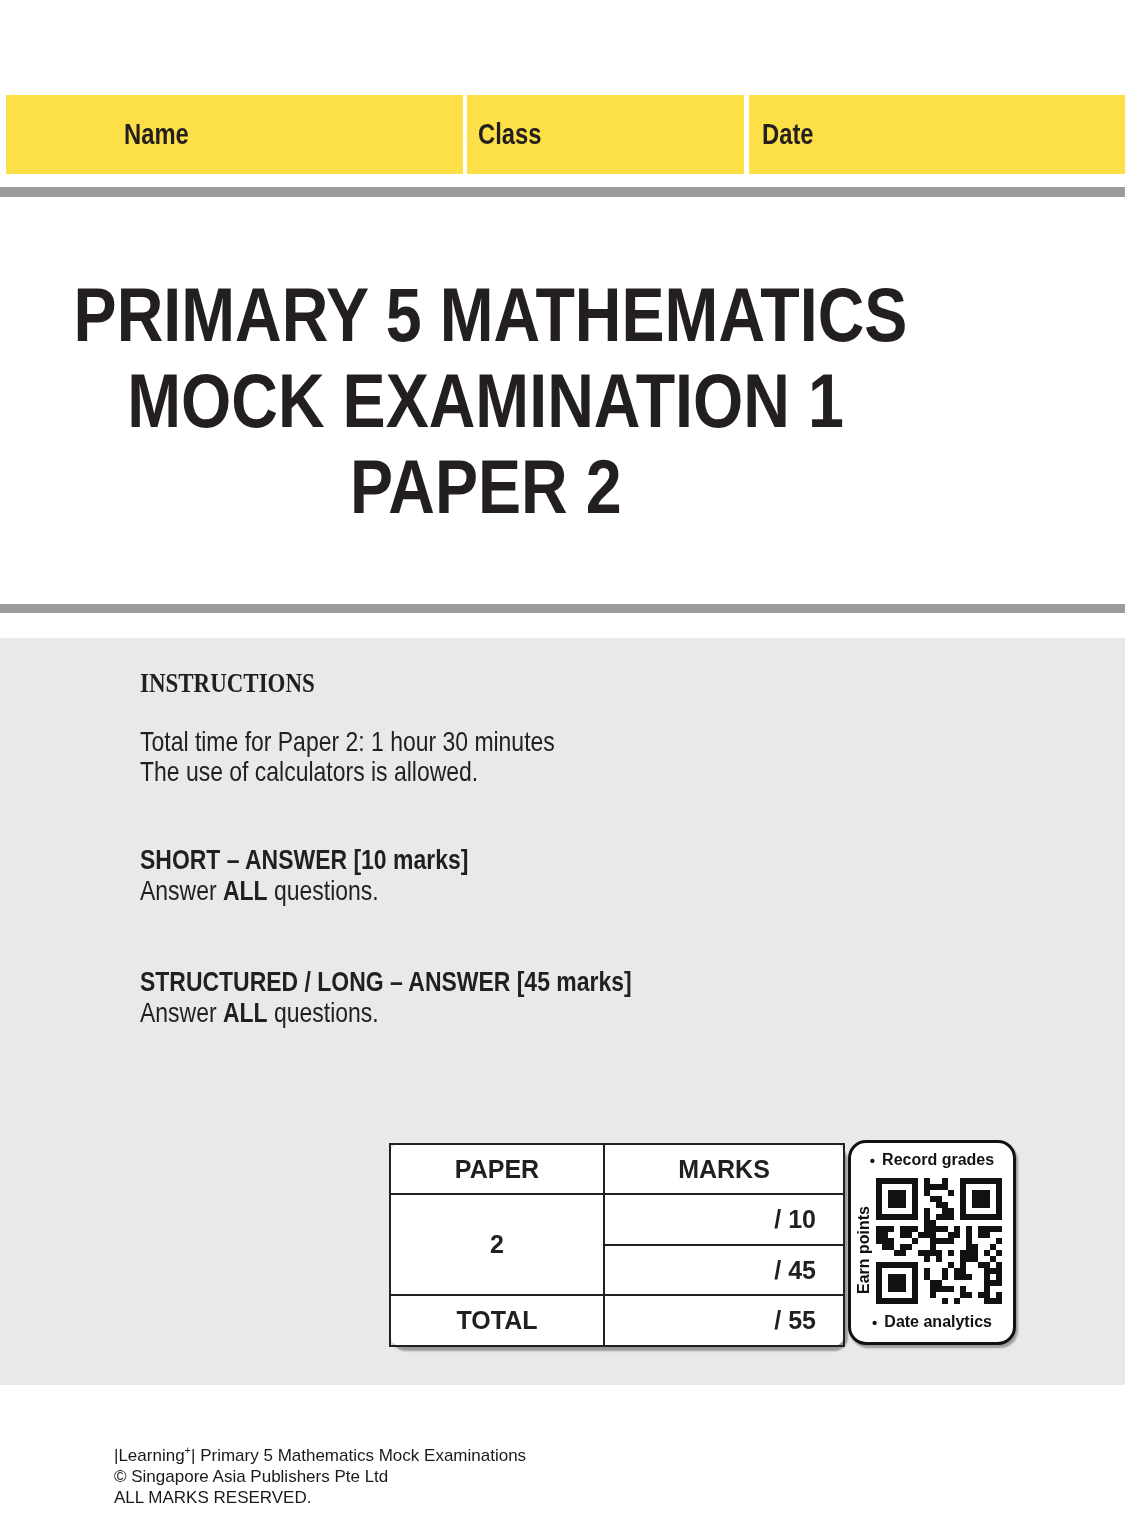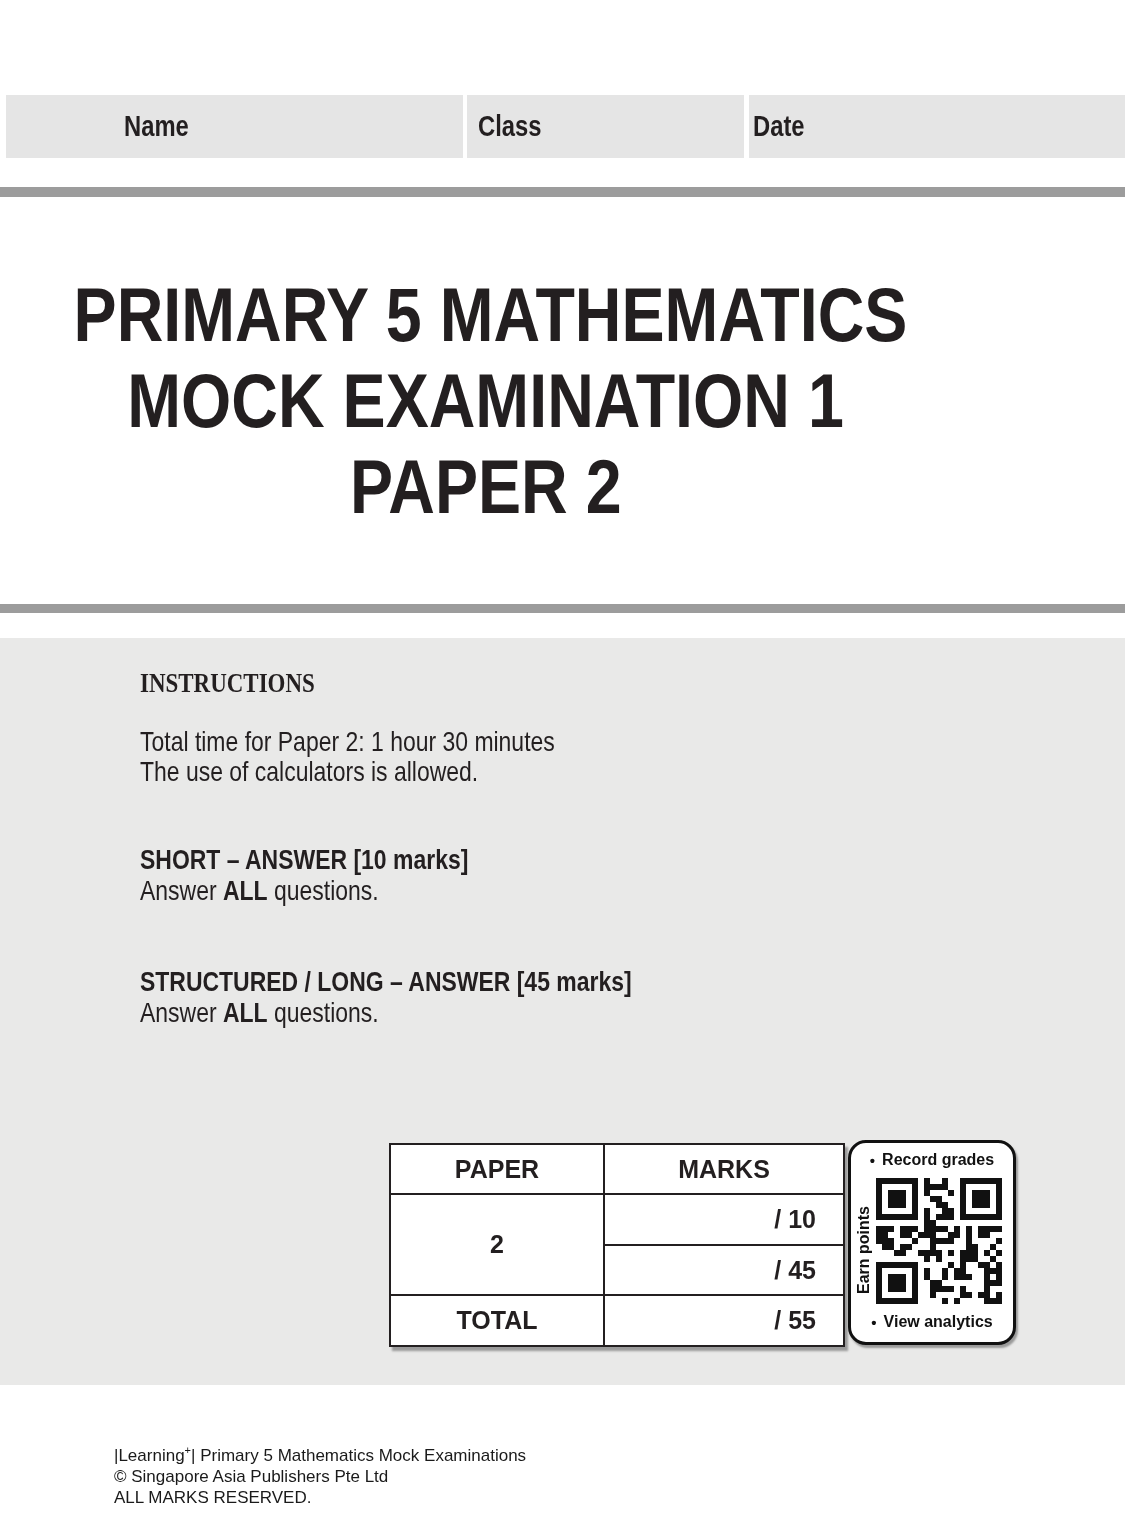--- a/index.html
+++ b/index.html
@@ -5,25 +5,25 @@
   html,body{margin:0;padding:0;background:#ffffff;}
   .page{
     position:relative;width:1125px;height:1538px;background:#ffffff;
     font-family:"Liberation Sans",sans-serif;color:#231f20;overflow:hidden;
   }
   
   .cond{display:inline-block;transform:scaleX(.82);transform-origin:0 50%;white-space:nowrap;}
   .cond-c{display:inline-block;transform:scaleX(.85);transform-origin:50% 50%;white-space:nowrap;}
 
   
-  .hdr-field{position:absolute;top:95px;height:63px;background:#e5e5e5;display:flex;align-items:center;}
+  .hdr-field{position:absolute;top:95px;height:79px;background:#fde047;display:flex;align-items:center;}
   .hdr-field .lbl{font-weight:bold;font-size:29px;color:#231f20;}
   .f-name{left:6px;width:457px;padding-left:118px;box-sizing:border-box;}
   .f-class{left:467px;width:277px;padding-left:11px;box-sizing:border-box;}
-  .f-date{left:749px;width:376px;padding-left:4px;box-sizing:border-box;}
+  .f-date{left:749px;width:376px;padding-left:13px;box-sizing:border-box;}
 
   .bar{position:absolute;left:0;width:1125px;background:#9c9c9c;}
   .bar1{top:187px;height:10px;}
   .bar2{top:604px;height:9px;}
 
   
   .title{position:absolute;left:0;top:272px;width:972px;text-align:center;}
   .title .tline{height:86px;line-height:86px;font-weight:bold;font-size:76px;letter-spacing:0;}
 
   
@@ -35,21 +35,21 @@
   .i-l1{top:727px;}
   .i-l2{top:757px;}
   .i-s1h{top:845px;}
   .i-s1b{top:876px;}
   .i-s2h{top:967px;}
   .i-s2b{top:998px;}
   .bold{font-weight:bold;}
 
   
   .marks-table{position:absolute;left:389px;top:1143px;border-collapse:collapse;background:#ffffff;
-    box-shadow:3px 4px 2px rgba(90,90,90,.55);}
+    box-shadow:3px 4px 2px rgba(90,90,90,.55);border-radius:14px;}
   .marks-table td{border:2px solid #231f20;font-weight:bold;font-size:25px;color:#231f20;padding:0;}
   .marks-table .c1{width:212px;text-align:center;}
   .marks-table .c2{width:211px;text-align:center;}
   .marks-table .num{text-align:right;padding-right:27px;}
   .rh{height:50px;}
   .rh2{height:51px;}
 
   
   .qr-panel{position:absolute;left:848px;top:1140px;width:168px;height:205px;background:#ffffff;
     border:3px solid #111111;border-radius:18px;box-sizing:border-box;
@@ -277,21 +277,21 @@
           <rect x="12" y="12" width="18" height="18"></rect>
           <rect x="84" y="0" width="42" height="42"></rect>
           <rect x="90" y="6" width="30" height="30" fill="#ffffff"></rect>
           <rect x="96" y="12" width="18" height="18"></rect>
           <rect x="0" y="84" width="42" height="42"></rect>
           <rect x="6" y="90" width="30" height="30" fill="#ffffff"></rect>
           <rect x="12" y="96" width="18" height="18"></rect>
         </svg></div>
     <div class="qr-row qr-bottom">
       <span class="qr-bullet">•</span>
-      <span>View analytics</span>
+      <span>Date analytics</span>
     </div>
   </div>
 
   <div class="footer">
     <div><span>|Learning</span><sup>+</sup><span>| Primary 5 Mathematics Mock Examinations</span></div>
     <div>© Singapore Asia Publishers Pte Ltd</div>
     <div>ALL MARKS RESERVED.</div>
   </div>
 
 </div>

